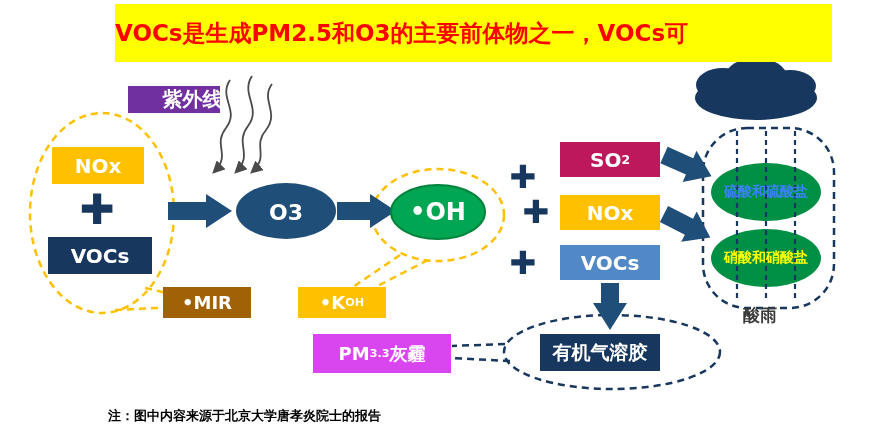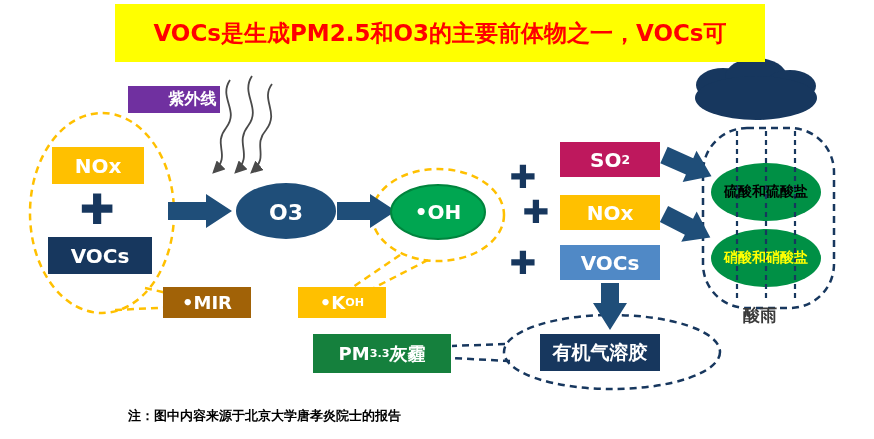--- a/index.html
+++ b/index.html
@@ -11,26 +11,26 @@
   .box{
     position:absolute;z-index:2;display:flex;align-items:center;justify-content:center;
     color:#fff;font-weight:bold;text-align:center;box-sizing:border-box;white-space:nowrap;
   }
   .plus{
     position:absolute;z-index:2;display:flex;align-items:center;justify-content:center;
     color:#17375E;font-weight:bold;
   }
   sub{font-size:0.62em;}
   .banner{
-    position:absolute;z-index:2;left:115px;top:4px;width:650px;height:58px;
+    position:absolute;z-index:2;left:115px;top:4px;width:717px;height:58px;
     background:#FFFF00;color:#FF0000;font-weight:bold;font-size:23px;line-height:29px;
-    display:flex;flex-direction:column;align-items:center;justify-content:center;text-align:center;
+    display:flex;flex-direction:column;align-items:flex-start;justify-content:center;text-align:center;
   }
   .note{
-    position:absolute;z-index:2;left:128px;top:407px;width:520px;height:20px;
+    position:absolute;z-index:2;left:108px;top:407px;width:520px;height:20px;
     color:#000;font-size:13px;font-weight:bold;text-align:left;
   }
   .etext{position:absolute;z-index:2;display:flex;align-items:center;justify-content:center;font-weight:bold;}
 </style>
 </head>
 <body>
 
 <div id="stage">
 
   <svg id="diagram-svg" width="874" height="439" viewBox="0 0 874 439">
@@ -94,51 +94,51 @@
       <line x1="737" y1="131" x2="737" y2="299"></line>
       <line x1="766" y1="131" x2="766" y2="299"></line>
       <line x1="795" y1="131" x2="795" y2="299"></line>
     </g>
   </svg>
 
   <div class="banner">
     <div>VOCs是生成PM2.5和O3的主要前体物之一，VOCs可</div>
   </div>
 
-  <div class="box" style="left:128px;top:86px;width:92px;height:27px;background:#7030A0;font-size:16px;padding-left:37px;">紫外线</div>
+  <div class="box" style="left:128px;top:86px;width:92px;height:27px;background:#7030A0;font-size:20px;padding-left:37px;">紫外线</div>
 
   <div class="box" style="left:52px;top:147px;width:92px;height:37px;background:#FFC000;font-size:20px;">NOx</div>
   <div class="plus" style="left:72px;top:183px;width:50px;height:52px;font-size:42px;">✚</div>
   <div class="box" style="left:48px;top:237px;width:104px;height:37px;background:#17375E;font-size:20px;">VOCs</div>
 
   <div class="etext" style="left:236px;top:196px;width:100px;height:32px;color:#fff;font-size:22px;">O3</div>
-  <div class="etext" style="left:391px;top:196px;width:94px;height:32px;color:#fff;font-size:20px;">•OH</div>
+  <div class="etext" style="left:391px;top:196px;width:94px;height:32px;color:#fff;font-size:24px;">•OH</div>
 
   <div class="plus" style="left:503px;top:157px;width:40px;height:40px;font-size:32px;">✚</div>
   <div class="plus" style="left:516px;top:192px;width:40px;height:40px;font-size:32px;">✚</div>
   <div class="plus" style="left:503px;top:243px;width:40px;height:40px;font-size:32px;">✚</div>
 
   <div class="box" style="left:560px;top:142px;width:100px;height:35px;background:#be185d;font-size:20px;">
     <span>SO</span>
       <sub>2</sub>
   </div>
   <div class="box" style="left:560px;top:195px;width:100px;height:35px;background:#FFC000;font-size:20px;">NOx</div>
   <div class="box" style="left:560px;top:245px;width:100px;height:35px;background:#5089C6;font-size:20px;">VOCs</div>
 
-  <div class="etext" style="left:711px;top:177px;width:110px;height:30px;color:#000000;font-size:14px;">硫酸和硫酸盐</div>
+  <div class="etext" style="left:711px;top:177px;width:110px;height:30px;color:#3b82f6;font-size:14px;">硫酸和硫酸盐</div>
   <div class="etext" style="left:711px;top:243px;width:110px;height:30px;color:#FFFF00;font-size:14px;">硝酸和硝酸盐</div>
   <div class="etext" style="left:720px;top:303px;width:80px;height:24px;color:#3a3a3a;font-size:17px;">酸雨</div>
 
   <div class="box" style="left:163px;top:287px;width:88px;height:31px;background:#a16207;font-size:18px;">•MIR</div>
   <div class="box" style="left:298px;top:287px;width:88px;height:31px;background:#FFC000;font-size:18px;">
     <span>•K</span>
       <sub>OH</sub>
   </div>
 
-  <div class="box" style="left:313px;top:334px;width:138px;height:39px;background:#15803d;font-size:18px;">
+  <div class="box" style="left:313px;top:334px;width:138px;height:39px;background:#d946ef;font-size:18px;">
     <span>PM</span>
       <sub>3.3</sub>
       <span>灰霾</span>
   </div>
 
   <div class="box" style="left:540px;top:334px;width:120px;height:37px;background:#17375E;font-size:19px;">有机气溶胶</div>
 
   <div class="note">注：图中内容来源于北京大学唐孝炎院士的报告</div>
 
 </div>

